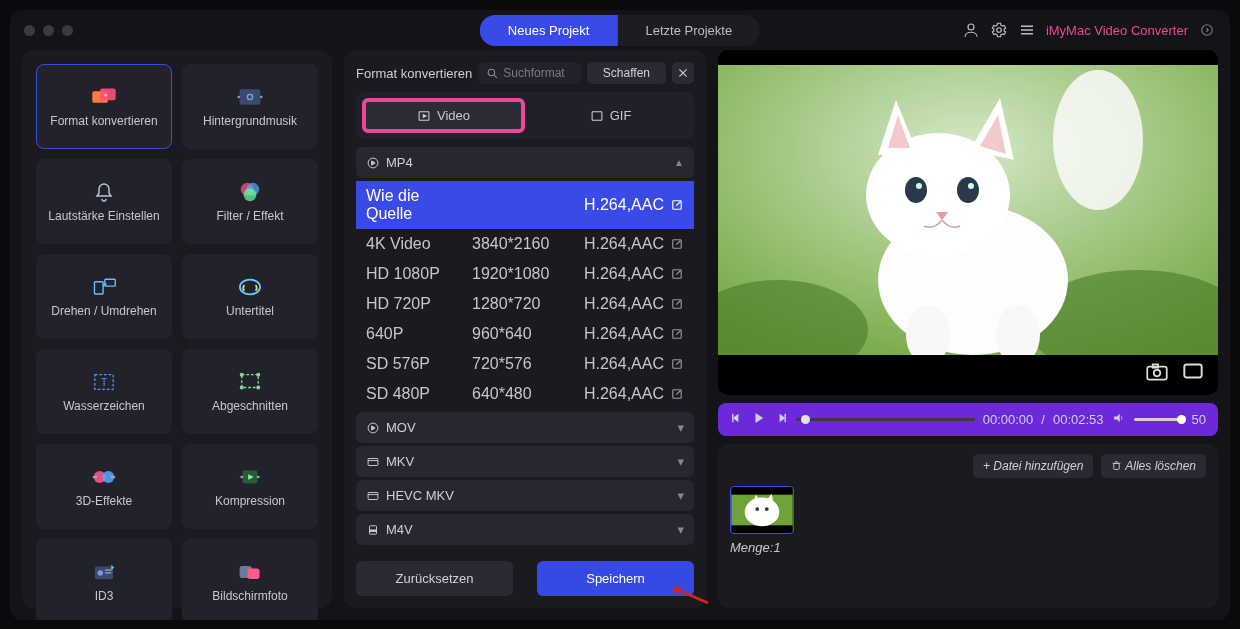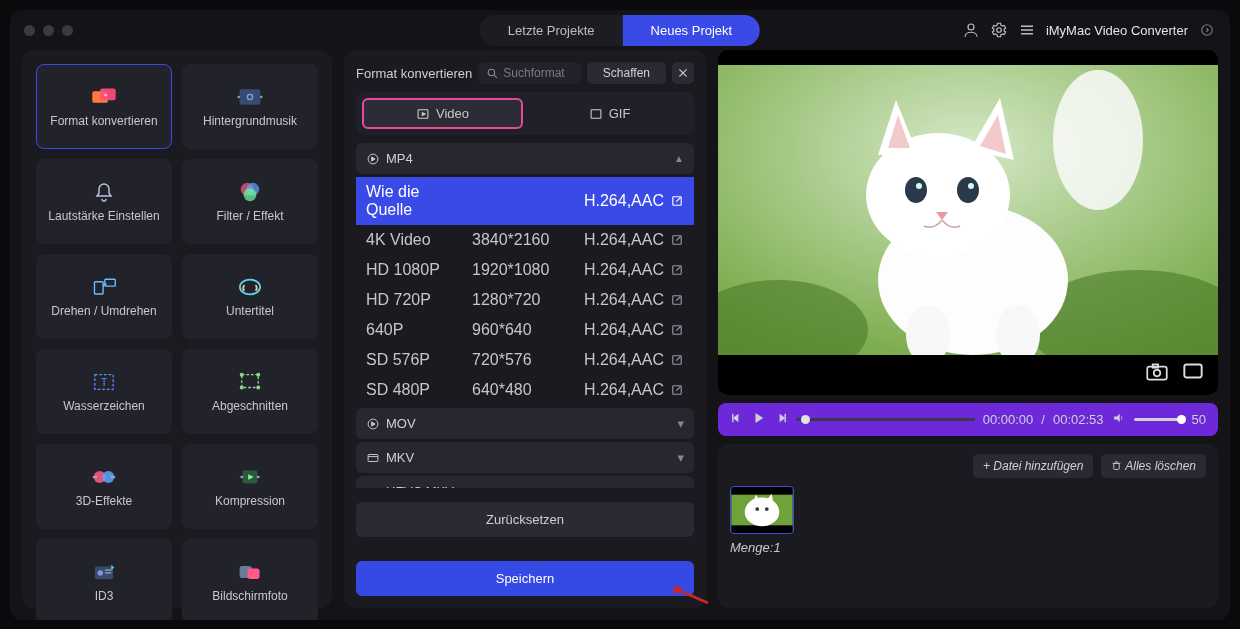--- a/index.html
+++ b/index.html
@@ -53,21 +53,21 @@
 .top-tabs .tab.active {
   background: #3a4ae6;
   color: #fff;
 }
 .topbar-right {
   position: absolute;
   right: 14px;
   display: flex;
   align-items: center;
   gap: 10px;
-  color: #e5e5e5;
+  color: #ec4899;
   font-size: 13px;
 }
 .icon-btn { width: 18px; height: 18px; display: inline-flex; align-items: center; justify-content: center; }
 .dim { color: #7a7a80; }
 
 
 .main {
   display: flex;
   flex: 1;
   gap: 12px;
@@ -164,21 +164,21 @@
   padding: 6px 8px;
   border-radius: 6px;
   cursor: pointer;
   color: #c8c8cc;
   font-size: 13px;
 }
 .type-tab.active {
   background: #2c2c36;
 }
 .red-highlight {
-  border: 2px solid #ec4899;
+  border: 4px solid #ec4899;
 }
 
 .accordion {
   flex: 1;
   overflow: auto;
   display: flex;
   flex-direction: column;
   gap: 3px;
 }
 .acc-header {
@@ -206,21 +206,21 @@
 }
 .preset-row.active {
   background: #3a4ae6;
   color: #fff;
 }
 .preset-row .c1 { width: 100px; }
 .preset-row .c2 { flex: 1; }
 .preset-row .c3 { margin-left: auto; display: flex; align-items: center; gap: 6px; }
 .ext-icon { width: 14px; height: 14px; }
 
-.bottom-buttons { display: flex; gap: 24px; margin-top: 6px; flex-direction: column; }
+.bottom-buttons { display: flex; gap: 24px; margin-top: 6px; }
 .bottom-buttons .btn {
   flex: 1;
   background: #2a2a34;
   color: #d0d0d4;
   padding: 10px 0;
   text-align: center;
   border-radius: 6px;
   cursor: pointer;
 }
 .bottom-buttons .btn.primary {
@@ -331,22 +331,22 @@
 
 <div class="app">
 
   <div class="titlebar">
     <div class="traffic-lights">
       <div class="dot"></div>
       <div class="dot"></div>
       <div class="dot"></div>
     </div>
     <div class="top-tabs">
+      <div class="tab active">Neues Projekt</div>
       <div class="tab">Letzte Projekte</div>
-      <div class="tab active">Neues Projekt</div>
     </div>
     <div class="topbar-right">
       <span class="icon-btn">
         <svg viewBox="0 0 24 24" width="18" height="18" fill="none" stroke="#bdbdc2" stroke-width="1.6">
             <circle cx="12" cy="8" r="4"></circle>
             <path d="M4 21c0-4 4-6 8-6s8 2 8 6"></path>
           </svg>
       </span>
       <span class="icon-btn">
         <svg viewBox="0 0 24 24" width="18" height="18" fill="none" stroke="#bdbdc2" stroke-width="1.6">

